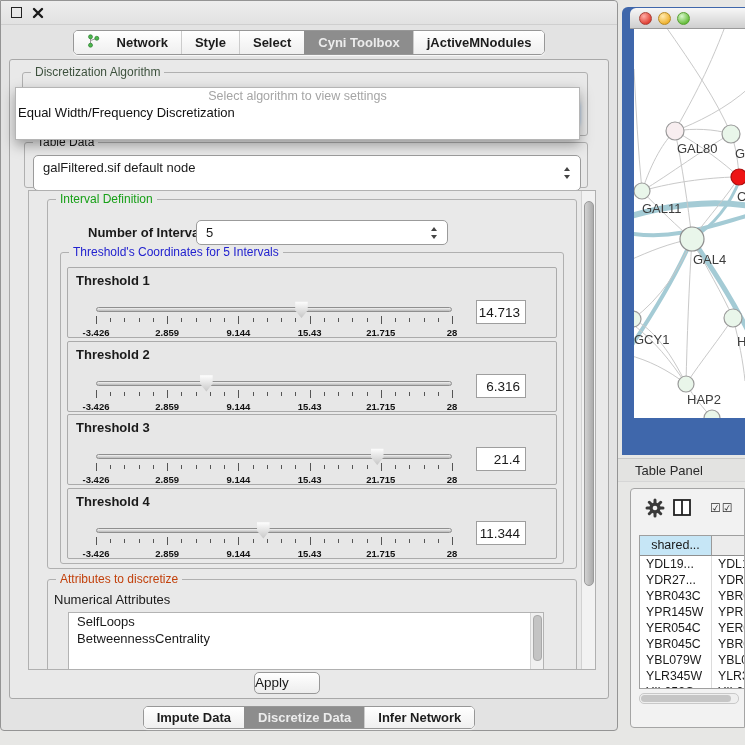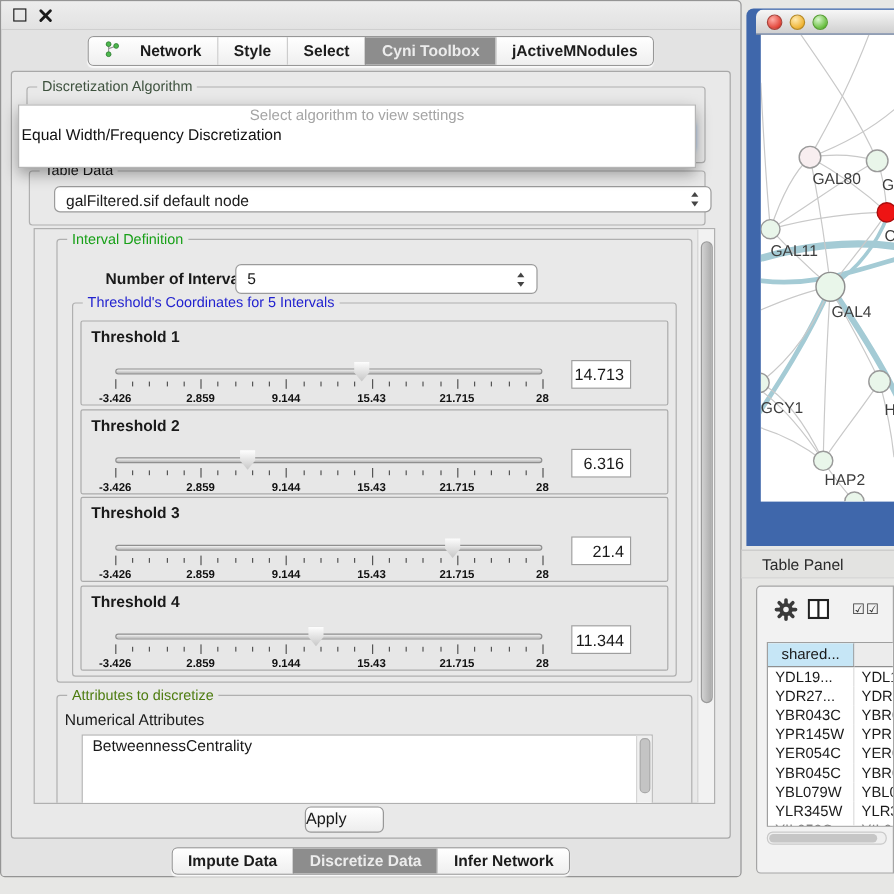--- a/index.html
+++ b/index.html
@@ -49,21 +49,21 @@
   
   #tabledata-group{left:14px;top:82px;width:564px;height:46px;}
   #tabledata-group .gb-title{color:#161616;}
   .combo{position:absolute;background:#fff;border:1px solid #9b9b9b;border-radius:5px;
     font-size:13px;box-sizing:border-box;cursor:pointer;}
   .combo .combo-text{position:absolute;left:9px;top:0;line-height:24px;white-space:nowrap;}
   .stepper{position:absolute;right:9px;top:50%;transform:translateY(-50%);width:7px;height:12px;}
   .stepper:before,.stepper:after{content:"";position:absolute;left:0;border-left:3.5px solid transparent;border-right:3.5px solid transparent;}
   .stepper:before{top:0;border-bottom:4.5px solid #444;}
   .stepper:after{bottom:0;border-top:4.5px solid #444;}
-  #tabledata-combo{left:8px;top:12px;width:548px;height:22px;margin-left:12px;}
+  #tabledata-combo{left:8px;top:12px;width:548px;height:36px;}
 
   
   #scrollpane{left:18px;top:130px;width:568px;height:480px;border:1px solid #b0b0b0;
     background:#e9e9e9;overflow:hidden;box-sizing:border-box;}
   #vscroll{position:absolute;right:0;top:0;width:14px;height:100%;background:#f2f2f2;border-left:1px solid #d2d2d2;box-sizing:border-box;}
   #vthumb{position:absolute;left:1.5px;top:10px;width:10px;height:385px;border:1px solid #9a9a9a;
     border-radius:5px;background:linear-gradient(90deg,#d2d2d2,#ababab);box-sizing:border-box;cursor:grab;}
 
   #interval-group{left:18px;top:8px;width:530px;height:370px;}
   #interval-group > .gb-title{color:#18a018;}
@@ -84,21 +84,21 @@
     background:linear-gradient(#ffffff,#c6c6c6);filter:drop-shadow(0 0 1px #777);cursor:grab;}
   .ticks{position:absolute;left:0;right:0;top:18px;height:9px;}
   .tick{position:absolute;width:1px;height:4px;top:2px;background:#555;}
   .tick.major{height:8px;top:0;}
   .ticklabels{position:absolute;left:0;right:0;top:29px;height:12px;}
   .ticklab{position:absolute;transform:translateX(-50%);font-size:9.5px;font-weight:700;color:#111;white-space:nowrap;}
   .thr-value{position:absolute;left:408px;top:32px;width:50px;height:24px;background:#fff;
     border:1px solid #9e9e9e;font-size:13.5px;text-align:right;padding-right:5px;line-height:24px;box-sizing:border-box;}
 
   #attr-group{left:18px;top:388px;width:530px;height:150px;}
-  #attr-group > .gb-title{color:#4d7c0f;}
+  #attr-group > .gb-title{color:#c2410c;}
   #attr-sublabel{position:absolute;left:6px;top:12px;font-size:13px;font-weight:400;}
   #attr-list{position:absolute;left:20px;top:32px;width:476px;height:110px;background:#fff;
     border:1px solid #b3b3b3;box-sizing:border-box;overflow:hidden;}
   .attr-item{font-size:13px;line-height:17px;padding-left:8px;cursor:pointer;white-space:nowrap;}
   .attr-item:first-child{padding-top:2px;}
   #attr-scroll{position:absolute;right:0;top:0;width:13px;height:100%;background:#f0f0f0;border-left:1px solid #d5d5d5;box-sizing:border-box;}
   #attr-thumb{position:absolute;left:1.5px;top:2px;width:9px;height:46px;background:#c4c4c4;
     border:1px solid #a9a9a9;border-radius:4px;box-sizing:border-box;cursor:grab;}
 
   #apply-btn{left:244px;top:612px;width:66px;height:22px;border:1px solid #989898;border-radius:5px;
@@ -406,20 +406,21 @@
           </div>
         </div>
 
         <div id="attr-group" class="groupbox">
           <span class="gb-title">Attributes to discretize</span>
           <span id="attr-sublabel">Numerical Attributes</span>
           <div id="attr-list">
             <div id="attr-scroll">
               <div id="attr-thumb"></div>
             </div>
+          <div class="attr-item">SelfLoops</div>
               <div class="attr-item">BetweennessCentrality</div>
             </div>
         </div>
 
         <div id="vscroll">
           <div id="vthumb"></div>
         </div>
       </div>
 
       <div id="apply-btn" class="abs">Apply</div>

